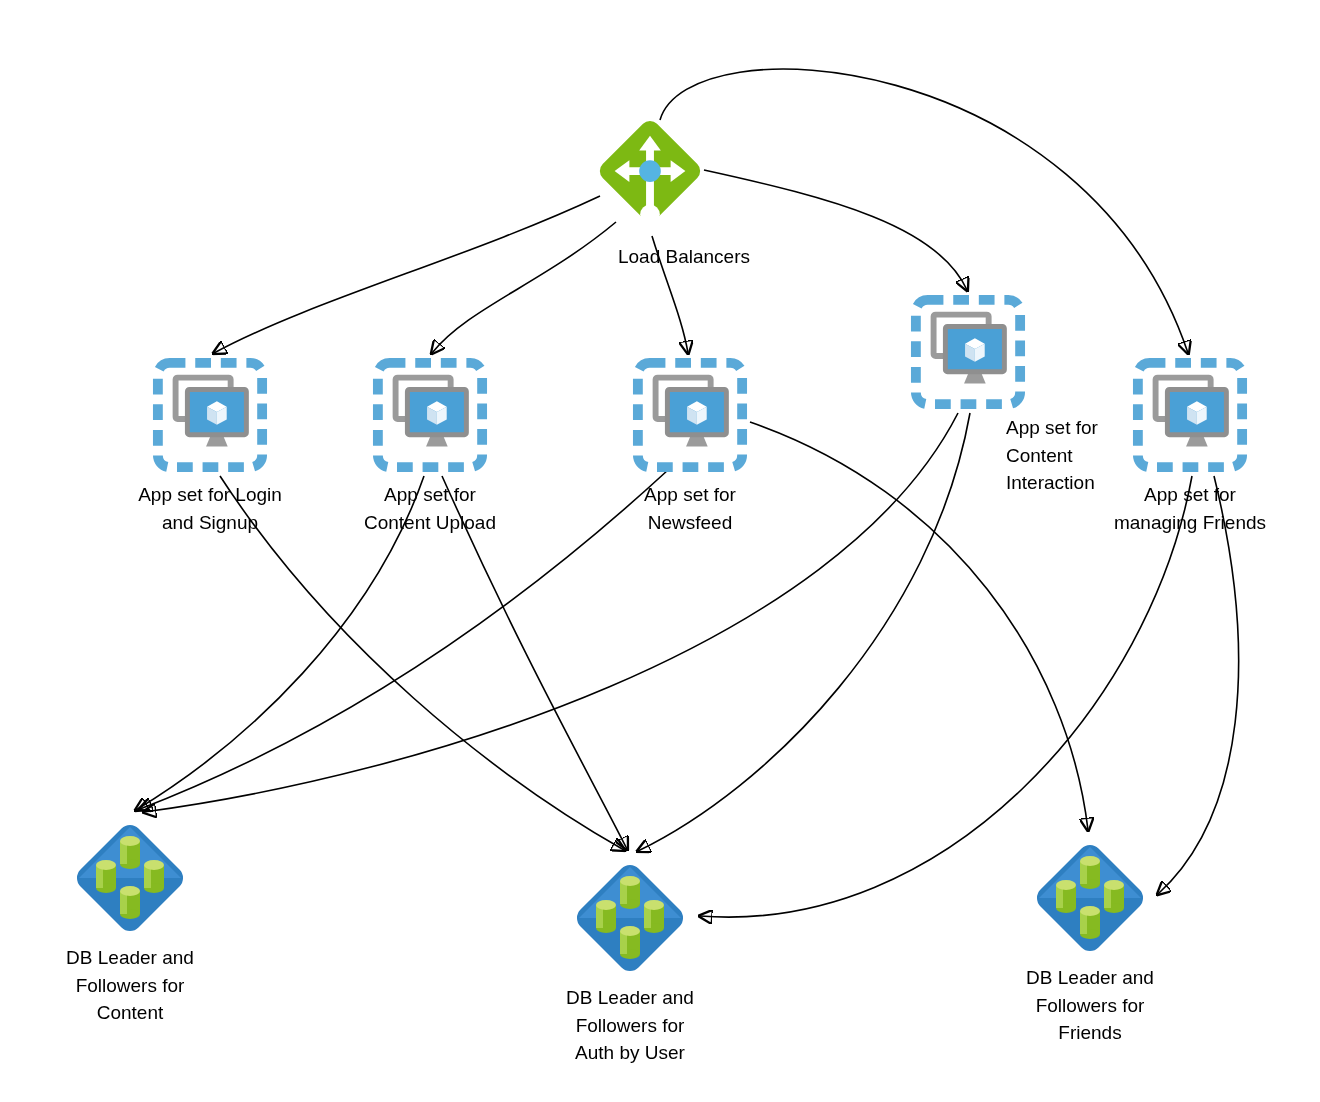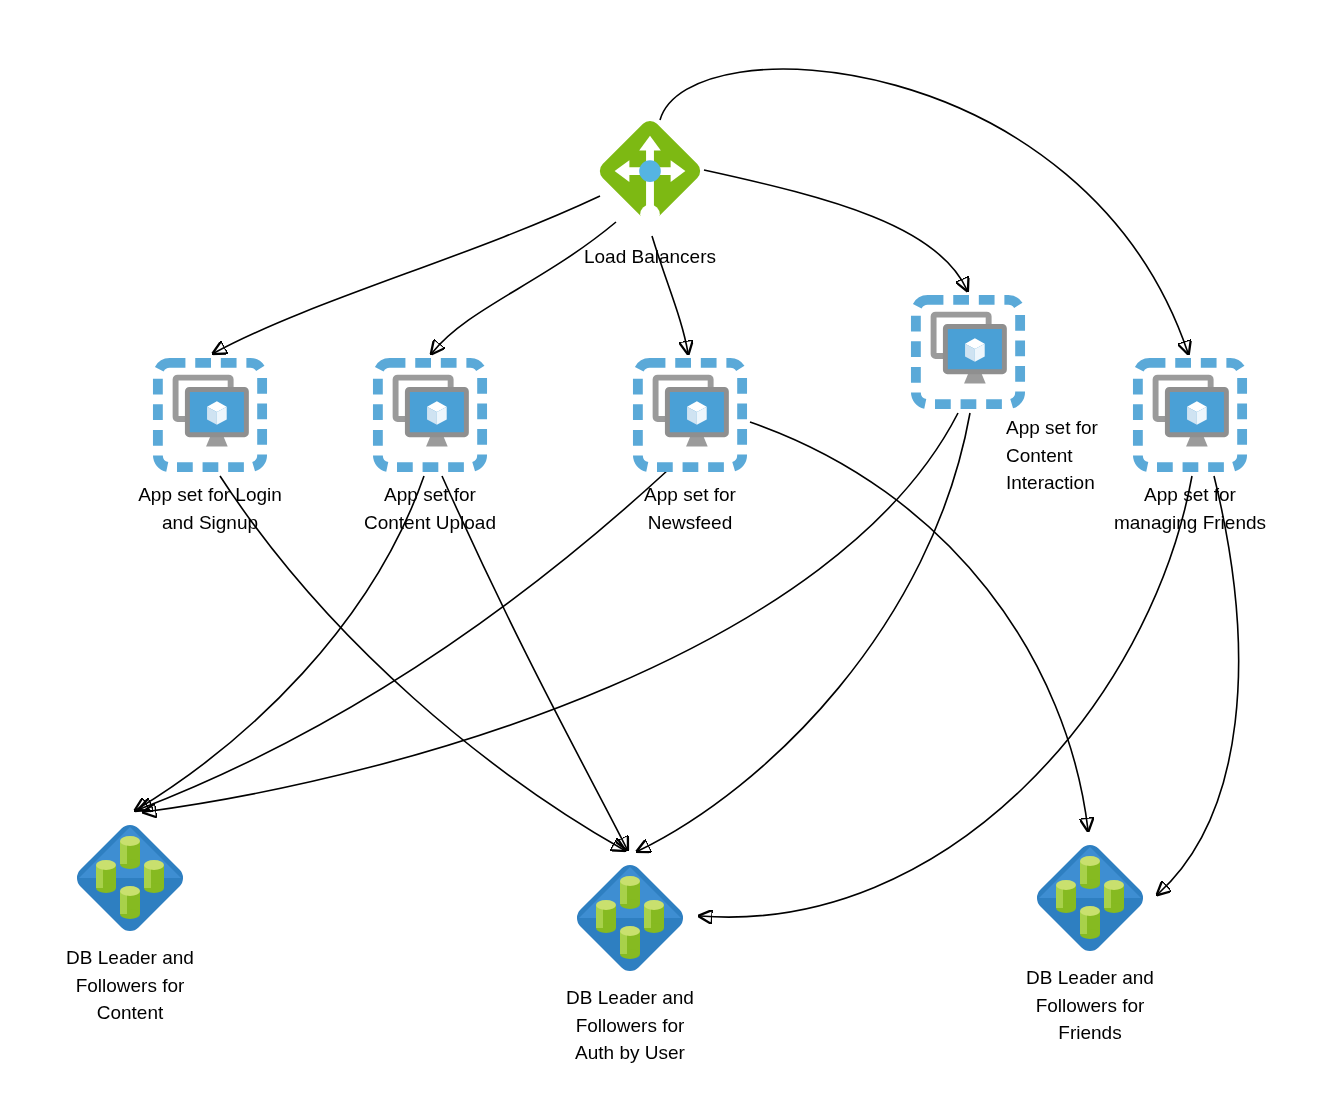--- a/index.html
+++ b/index.html
@@ -102,21 +102,21 @@
     <path marker-end="url(#arrow)" d="M 970 413 C 932 625, 768 788, 638 851"></path>
     <path marker-end="url(#arrow)" d="M 1214 476 C 1258 655, 1245 815, 1158 894"></path>
     <path marker-end="url(#arrow)" d="M 1192 476 C 1150 705, 945 935, 700 916"></path>
   </svg>
 
   <div class="node-icon" style="left:591px; top:116px; width:118px; height:118px;">
     <svg viewBox="0 0 120 120">
         <use href="#lbicon"></use>
       </svg>
   </div>
-  <div class="node-label" style="left:550px; top:243px; width:200px;">Load Balancers</div>
+  <div class="node-label" style="left:550px; top:243px; width:200px;text-align:right;">Load Balancers</div>
 
   <div class="node-icon" style="left:151px; top:356px; width:118px; height:118px;">
     <svg viewBox="0 0 120 120">
         <use href="#appmon"></use>
       </svg>
   </div>
   <div class="node-label" style="left:125px; top:481px; width:170px;">App set for Login
 and Signup</div>
 
   <div class="node-icon" style="left:371px; top:356px; width:118px; height:118px;">

